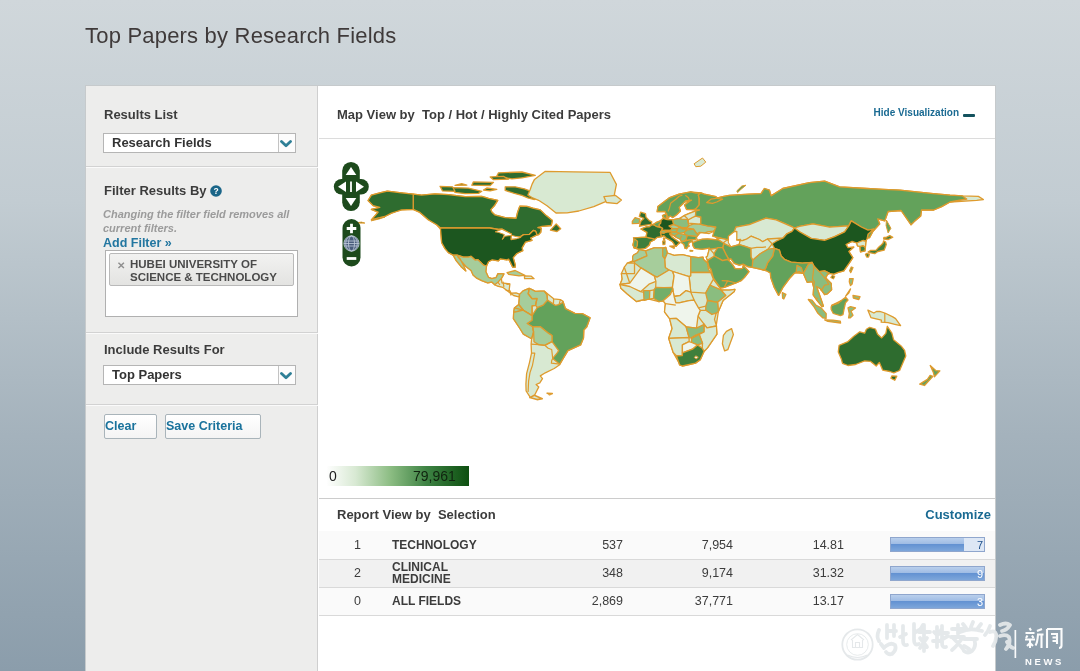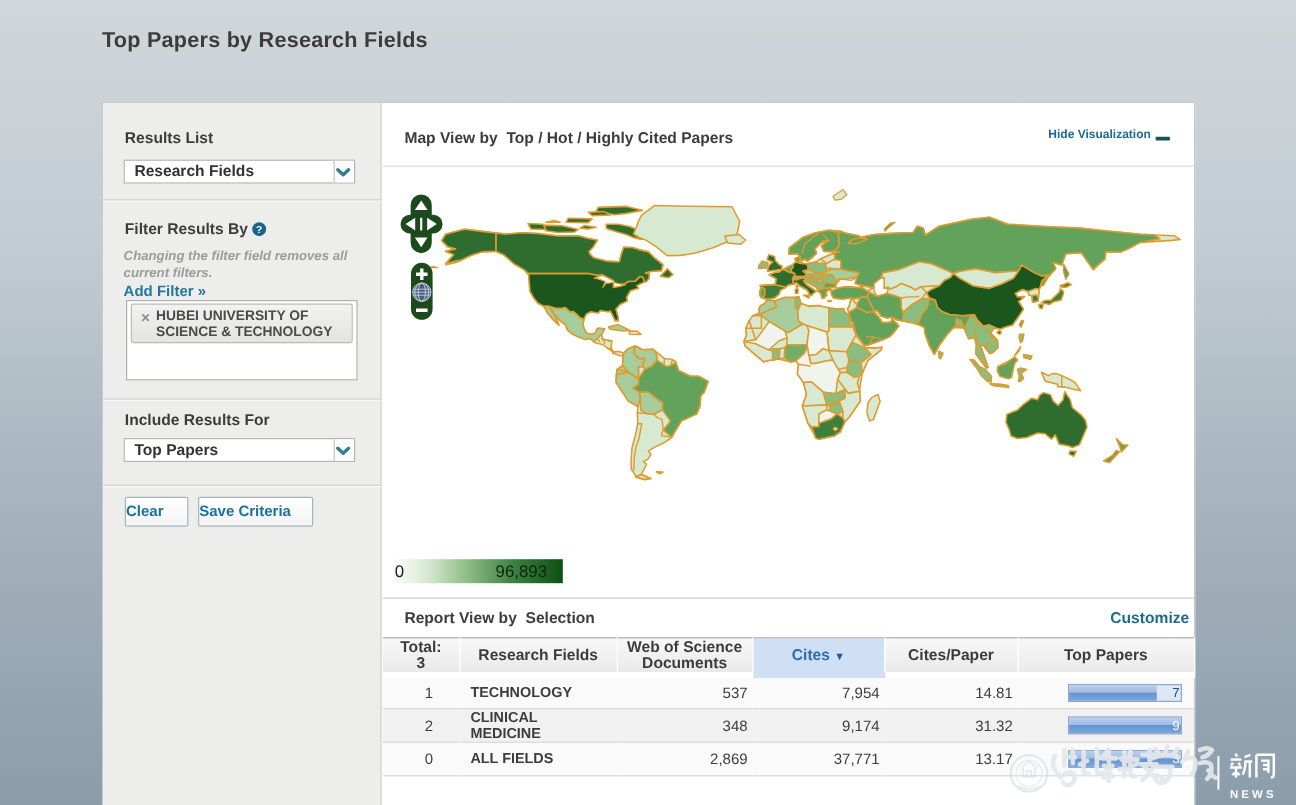--- a/index.html
+++ b/index.html
@@ -1,16 +1,16 @@
 <!DOCTYPE html>
 <html><head><meta charset="utf-8"><style>
 *{margin:0;padding:0;box-sizing:border-box}
 html,body{width:1080px;height:671px;overflow:hidden}
 body{font-family:"Liberation Sans",sans-serif;background:linear-gradient(180deg,#d0d7db 0%,#c2ccd2 30%,#a4b2bc 65%,#8b9dab 100%);position:relative}
-h1{position:absolute;left:85px;top:23px;font-size:18px;font-weight:bold;color:#3f3a3a;letter-spacing:0.2px}
+h1{position:absolute;left:85px;top:23px;font-size:22px;font-weight:normal;color:#3f3a3a;letter-spacing:0.2px}
 .panel{position:absolute;left:85px;top:85px;width:911px;height:586px;background:#fff;border:1px solid #c6cacc;border-bottom:none}
 .sidebar{position:absolute;left:0;top:0;width:232px;height:585px;background:#ededec;border-right:1px solid #cfcfcf}
 .sb-sep{position:absolute;left:0;width:232px;height:1px;background:#d2d2d2;box-shadow:0 1px 0 #fafafa}
 .sb-label{position:absolute;font-size:13px;font-weight:bold;color:#3c3c3c}
 .dd{position:absolute;left:17px;width:193px;height:20px;background:#fff;border:1px solid #b5b5b5;font-size:13px;font-weight:bold;color:#333;line-height:18px;padding-left:8px}
 .dd .arr{position:absolute;right:0;top:0;width:17px;height:18px;border-left:1px solid #c3c3c3;background:#fcfcfc}
 .dd svg{position:absolute;right:3px;top:6px}
 .italic-note{position:absolute;left:17px;font-size:11px;font-style:italic;font-weight:bold;color:#9b9b9b;line-height:13.5px}
 .addfilter{position:absolute;left:17px;font-size:12.5px;font-weight:bold;color:#2276a0}
 .filterbox{position:absolute;left:19px;top:164px;width:193px;height:67px;background:#fff;border:1px solid #b0b0b0}
@@ -256,45 +256,37 @@
 <g stroke="#c3cedd" stroke-width="0.8" fill="none">
  <circle cx="18.5" cy="82.5" r="7.6"></circle>
  <ellipse cx="18.5" cy="82.5" rx="3" ry="7.6"></ellipse>
  <ellipse cx="18.5" cy="82.5" rx="5.8" ry="7.6"></ellipse>
  <path d="M11.3 80 h14.4 M10.9 82.5 h15.2 M11.3 85 h14.4"></path>
 </g>
 <path d="M13.7 97.5 h9.6" stroke="#fff" stroke-width="2.8"></path>
 </svg>
       <div class="legend">
           <span class="l0">0</span>
-          <span class="l1">96,893</span>
+          <span class="l1">79,961</span>
         </div>
     </div>
     <div class="rephead">
         <div class="t">Report View by&nbsp; Selection</div>
         <div class="c">Customize</div>
       </div>
     <table class="rv">
       <colgroup>
           <col style="width:64px">
           <col style="width:131px">
           <col style="width:113px">
           <col style="width:110px">
           <col style="width:111px">
           <col style="width:147px">
         </colgroup>
       <tbody>
-          <tr>
-            <th>Total:<br>3</th>
-            <th>Research Fields</th>
-            <th>Web of Science<br>Documents</th>
-            <th class="cites">Cites <span style="font-size:9px;color:#27589b">▼</span></th>
-            <th>Cites/Paper</th>
-            <th>Top Papers</th>
-          </tr>
       <tr class="r1">
             <td class="rank">1</td>
             <td class="link">TECHNOLOGY</td>
             <td class="num">537</td>
             <td class="num">7,954</td>
             <td class="num">14.81</td>
             <td>
               <div class="bar">
                 <div class="fill" style="width:73px"></div>
                 <span class="n" style="color:#1d4f8b">7</span>

